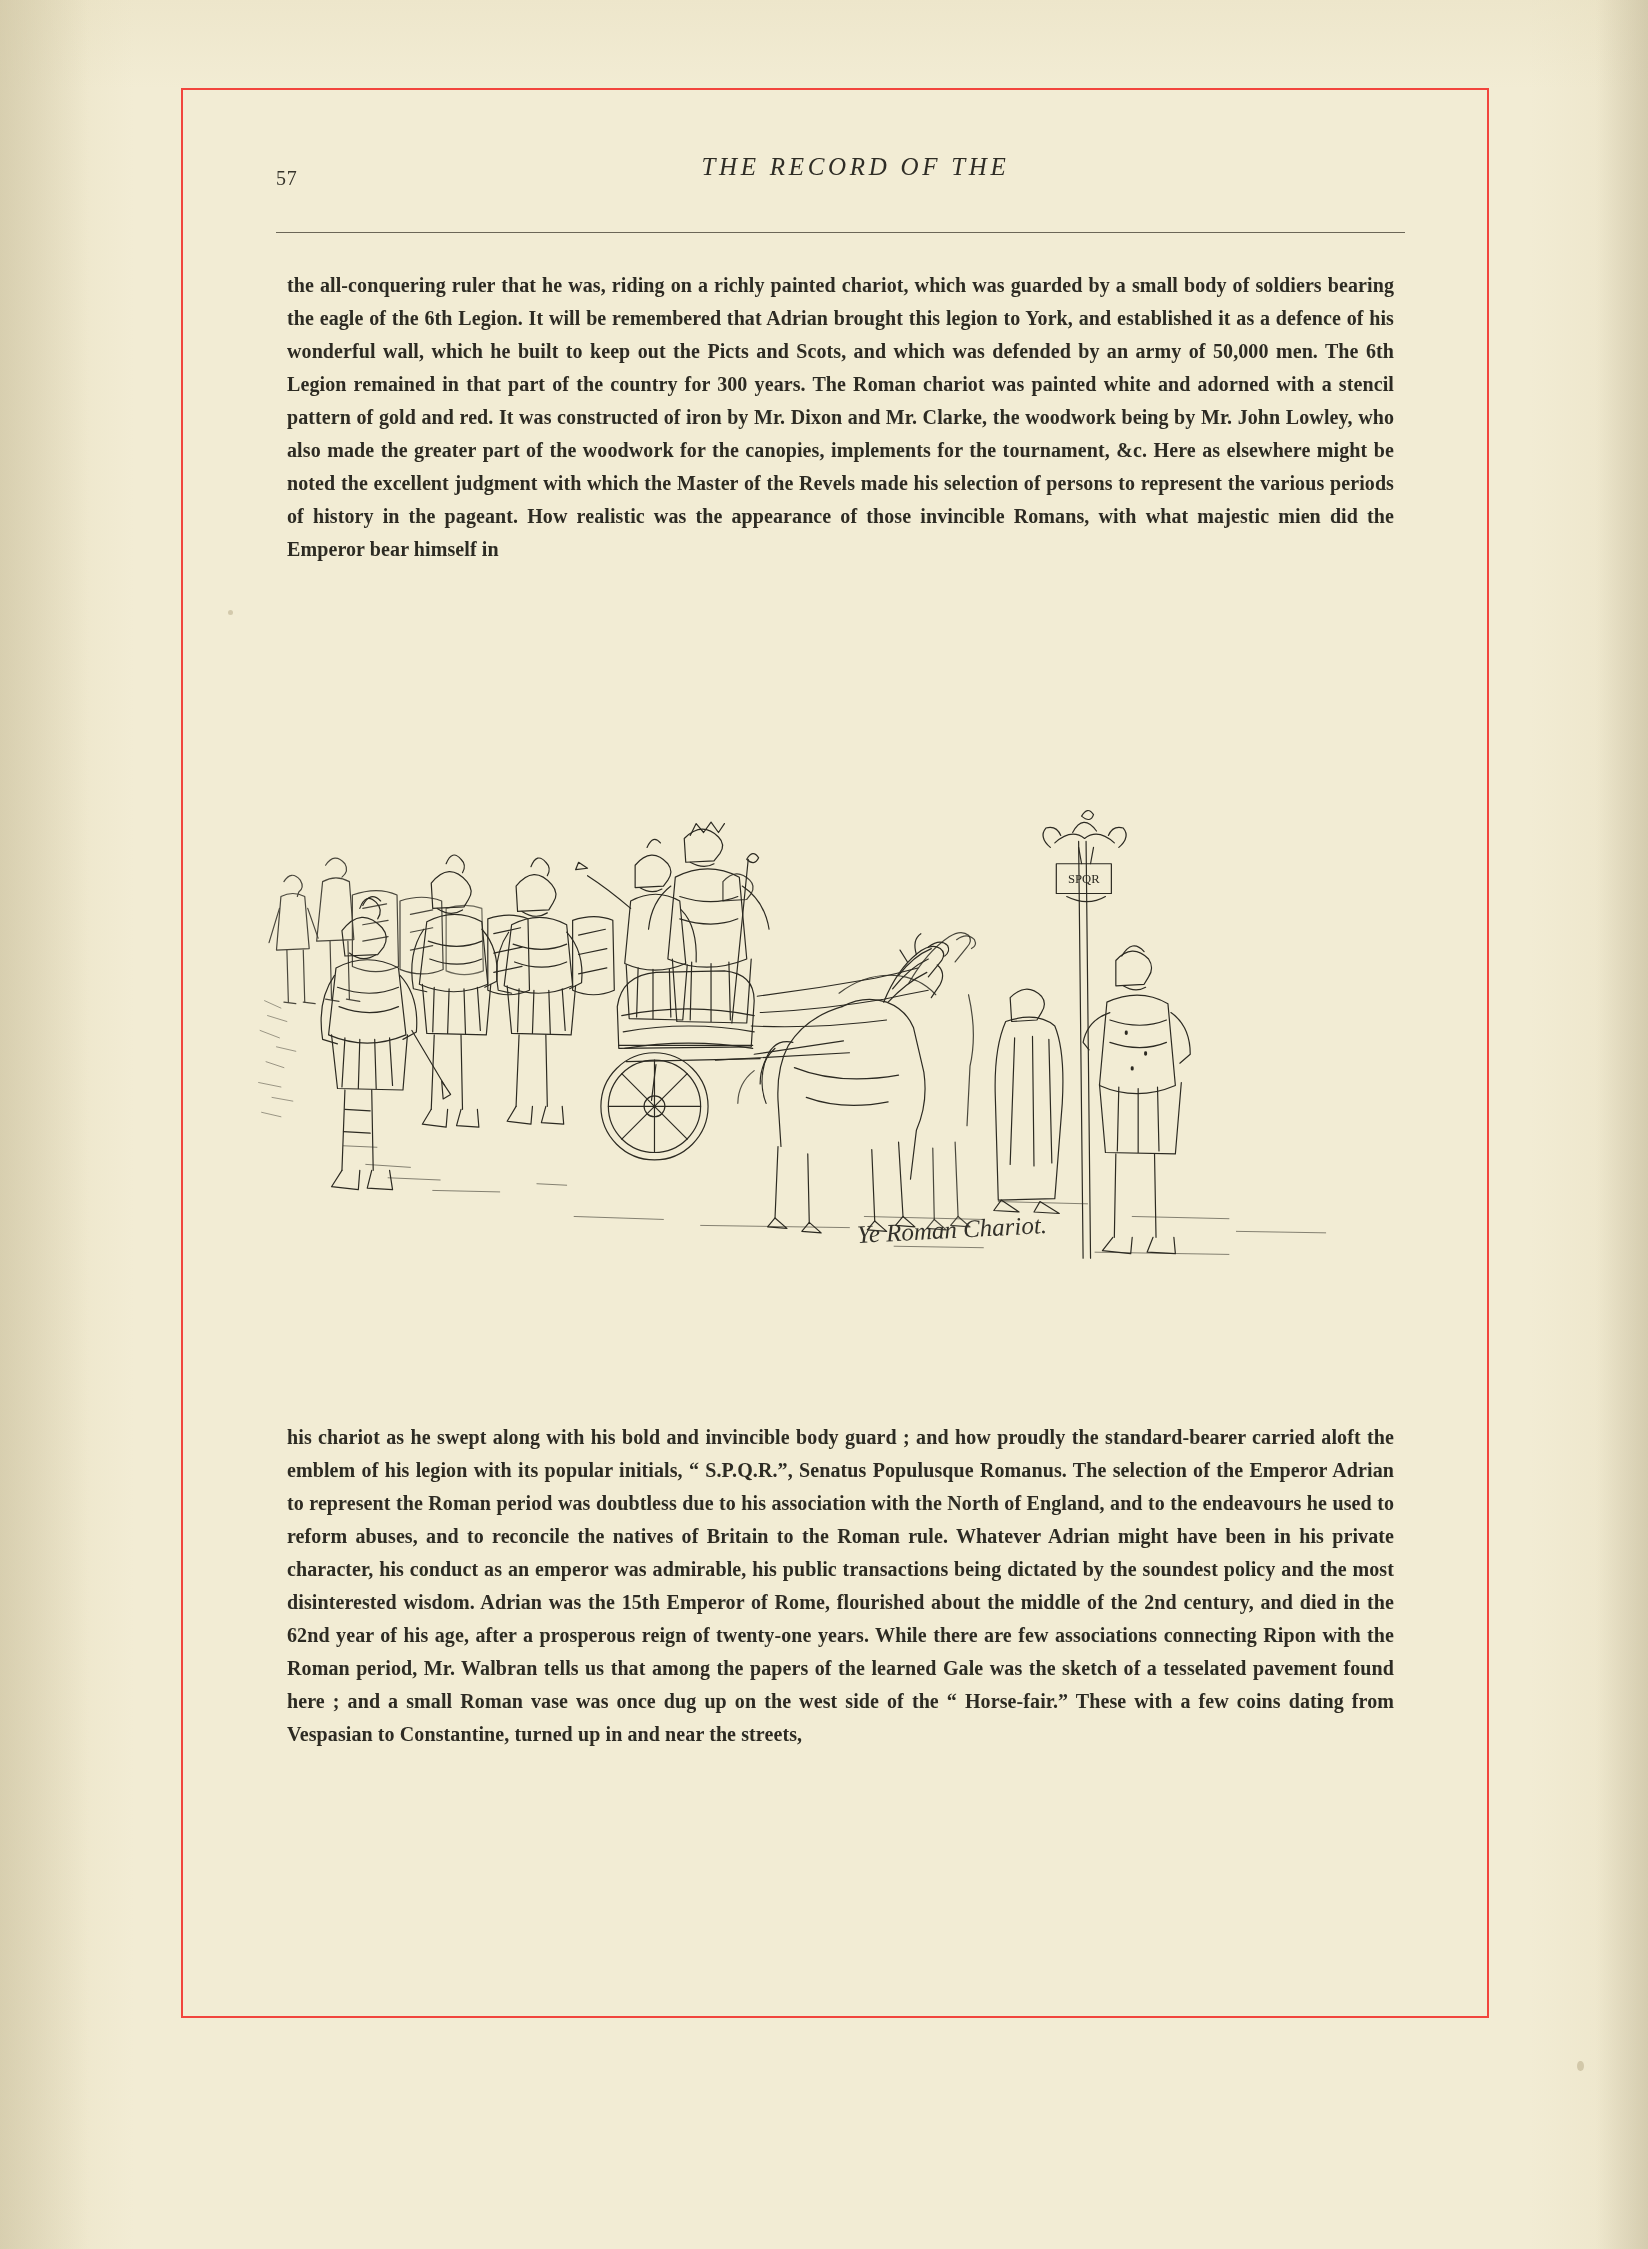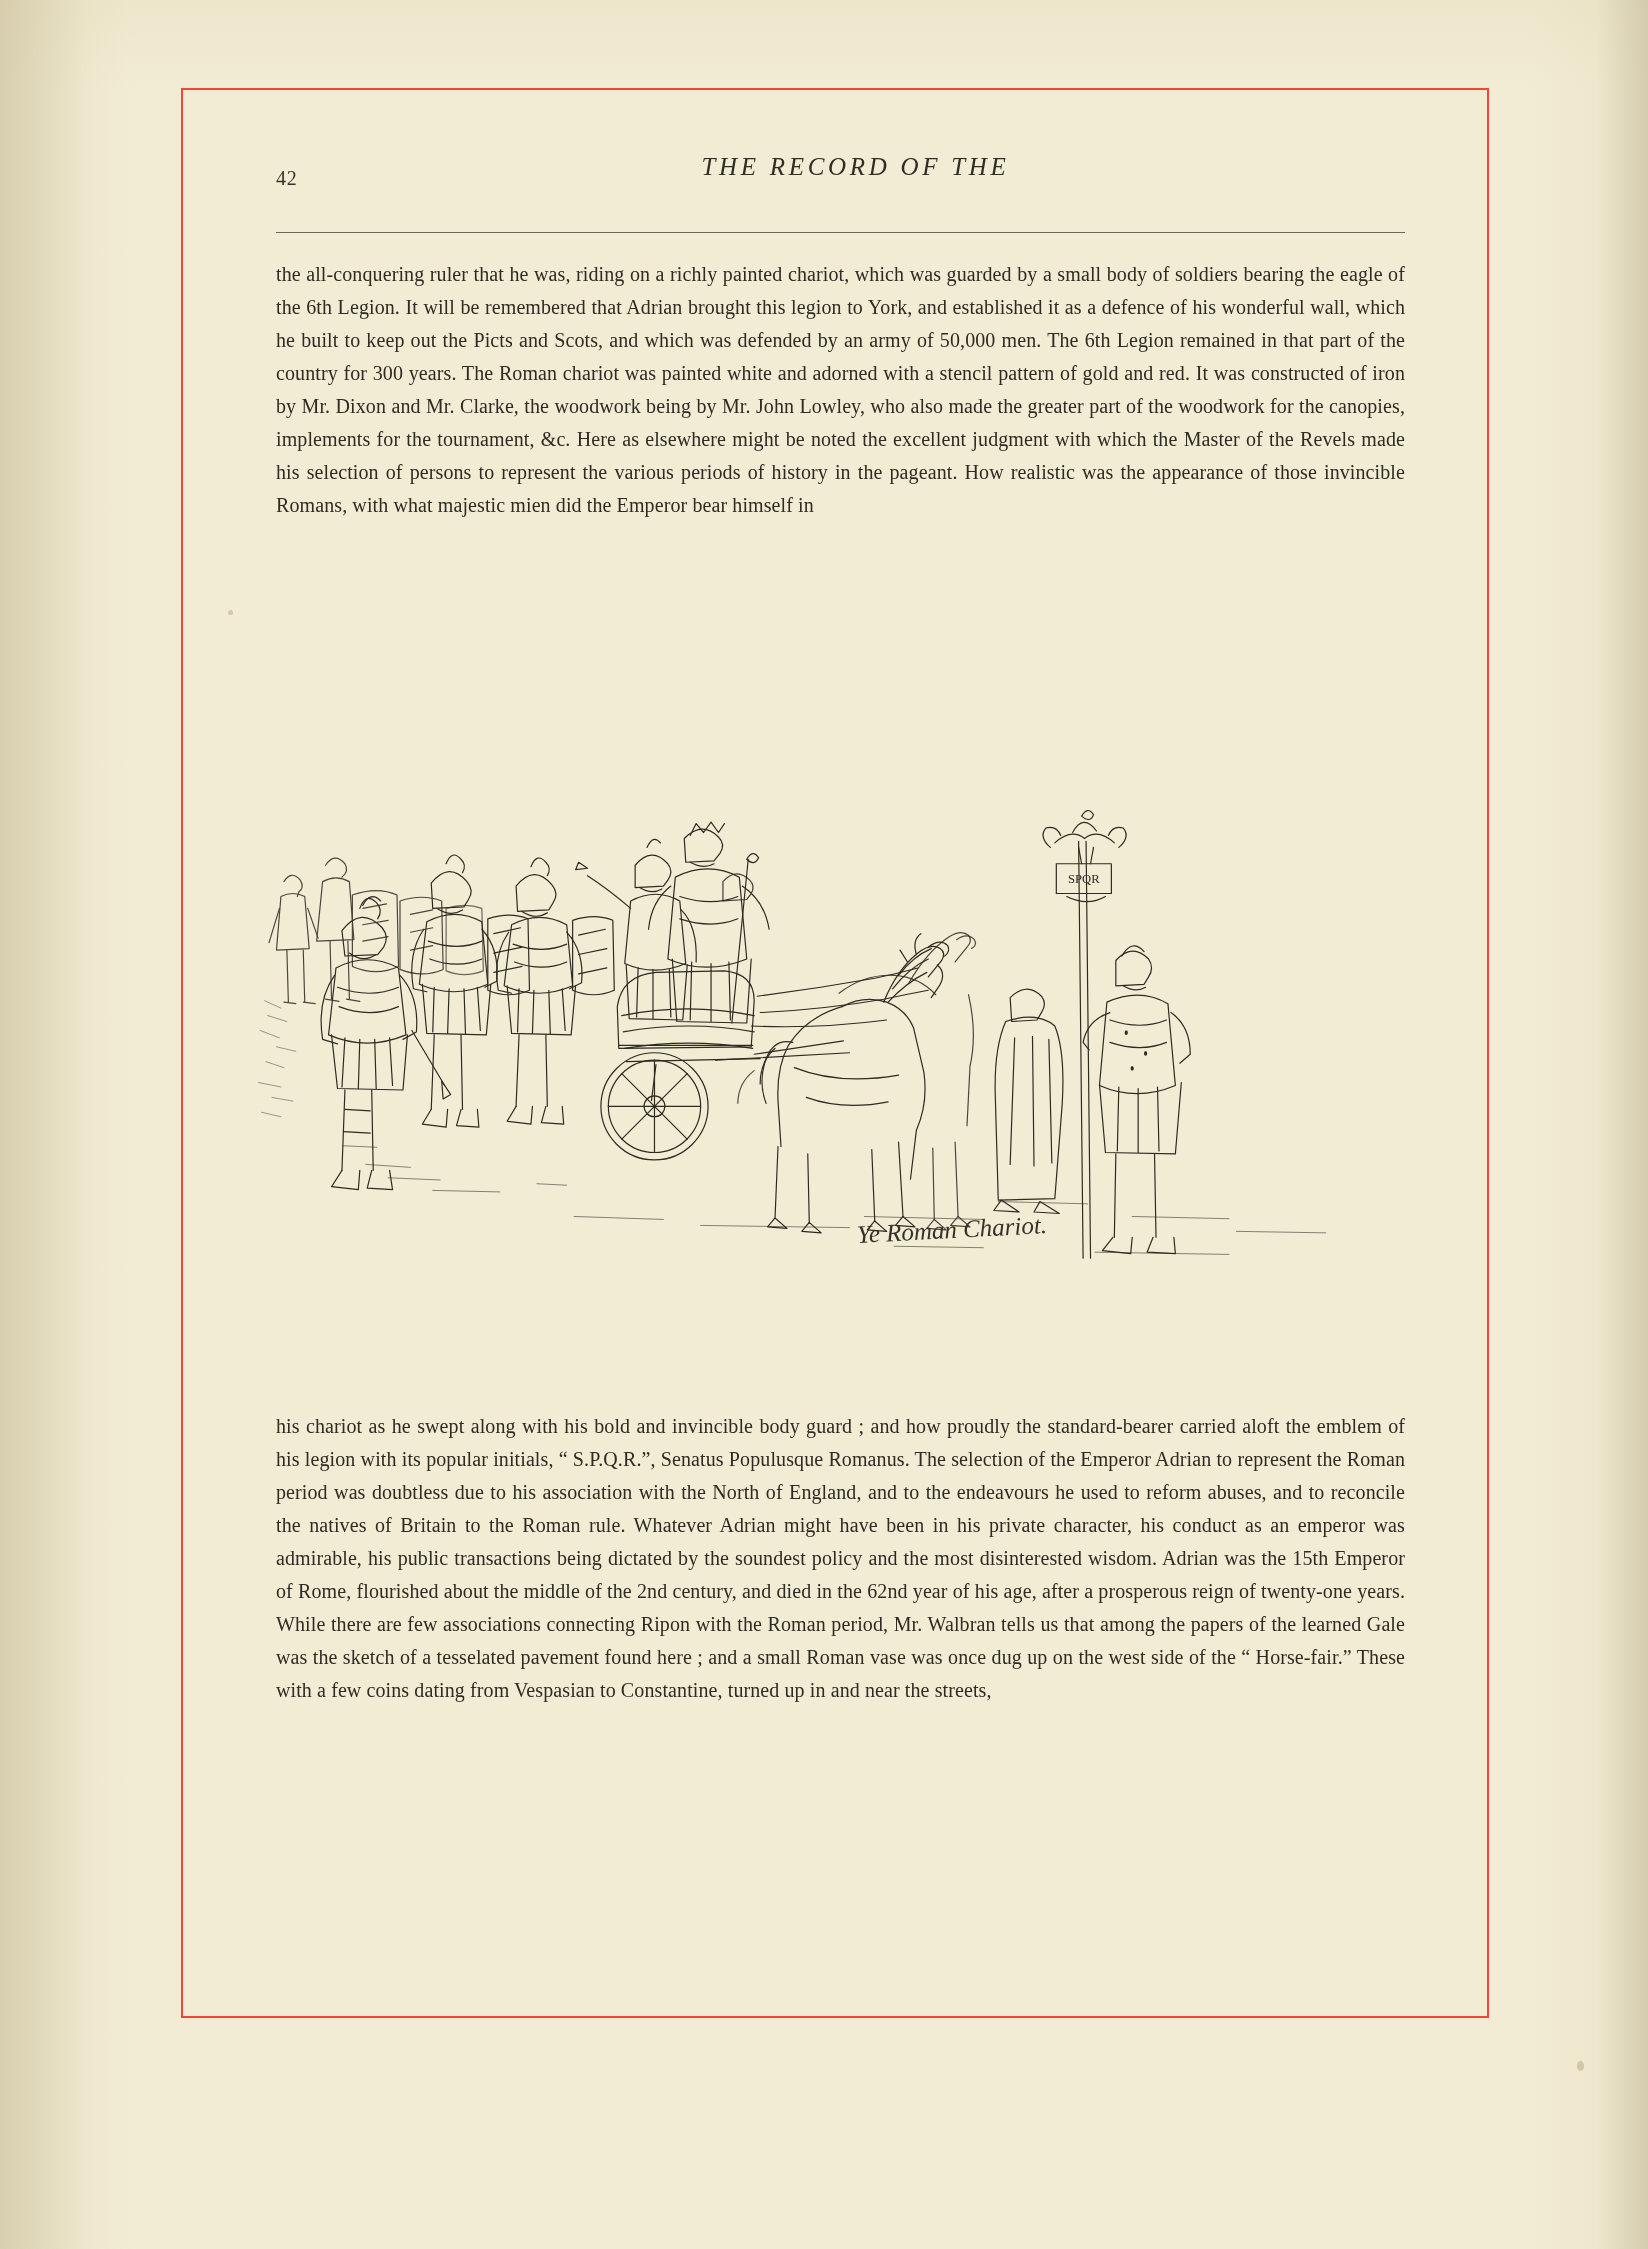--- a/index.html
+++ b/index.html
@@ -107,21 +107,21 @@
     position: absolute;
     top: 1264px;
     left: 0;
     width: 1129px;
     font-size: 20px;
     line-height: 33px;
     text-align: justify;
     color: #2d2b23;
     letter-spacing: 0.1px;
   }
-  .body-text p, .body-text-lower p { margin: 0; }
+  .body-text p, .body-text-lower p { margin: 11px; font-weight: bold; }
 
   
   .figure {
     position: absolute;
     top: 624px;
     left: -22px;
     width: 1176px;
     height: 588px;
   }
   .figure svg { display: block; }
@@ -167,21 +167,21 @@
   <div class="edge-shadow-right"></div>
 
   <div class="speck" style="left:1577px; top:2061px; width:6.7px; height:10.4px;"></div>
   <div class="speck" style="left:228px; top:610px; width:5.2px; height:5.2px;"></div>
 
   <div class="red-frame"></div>
 
   <div class="content">
 
     <div class="header">
-      <div class="folio">42</div>
+      <div class="folio">57</div>
       <div class="running-head">THE  RECORD  OF  THE</div>
       <div class="rule"></div>
     </div>
 
     <div class="body-text">
       <p>the all-conquering ruler that he was, riding on a richly painted chariot, which was guarded by a small body of soldiers bearing the eagle of the 6th Legion.   It will be remembered that Adrian brought this legion to York, and established it as a defence of his wonderful wall, which he built to keep out the Picts and Scots, and which was defended by an army of 50,000 men.   The 6th Legion remained in that part of the country for 300 years.   The Roman chariot was painted white and adorned with a stencil pattern of gold and red.   It was constructed of iron by Mr. Dixon and Mr. Clarke, the woodwork being by Mr. John Lowley, who also made the greater part of the woodwork for the canopies, implements for the tournament, &amp;c.   Here as elsewhere might be noted the excellent judgment with which the Master of the Revels made his selection of persons to represent the various periods of history in the pageant.   How realistic was the appearance of those invincible Romans, with what majestic mien did the Emperor bear himself in</p>
     </div>
 
     <div class="figure">
       <svg width="1176" height="506" viewBox="0 0 1580 680" xmlns="http://www.w3.org/2000/svg">

